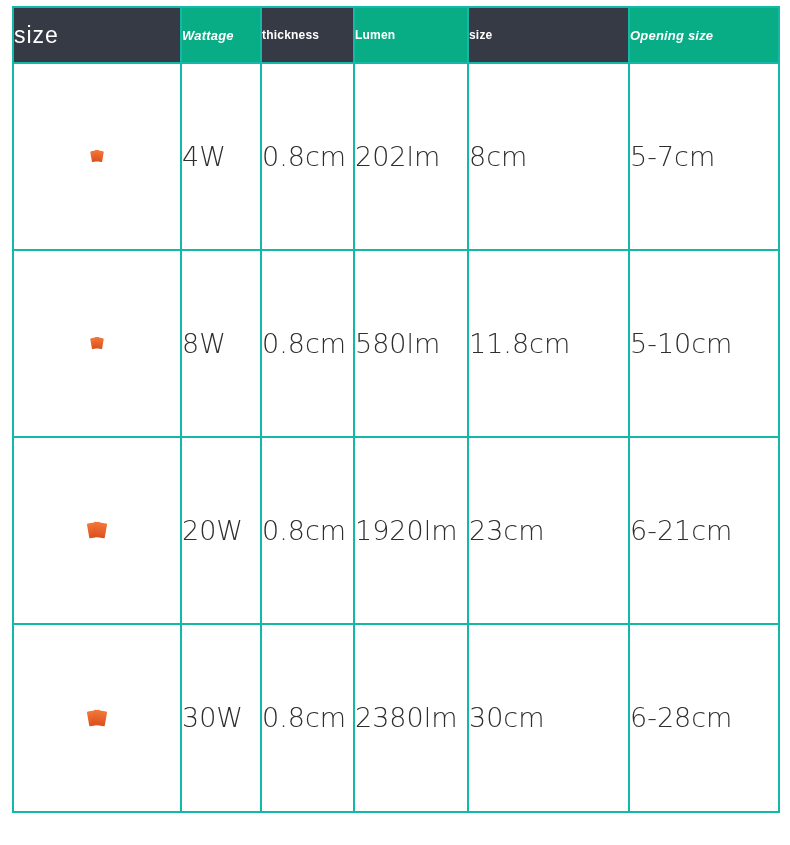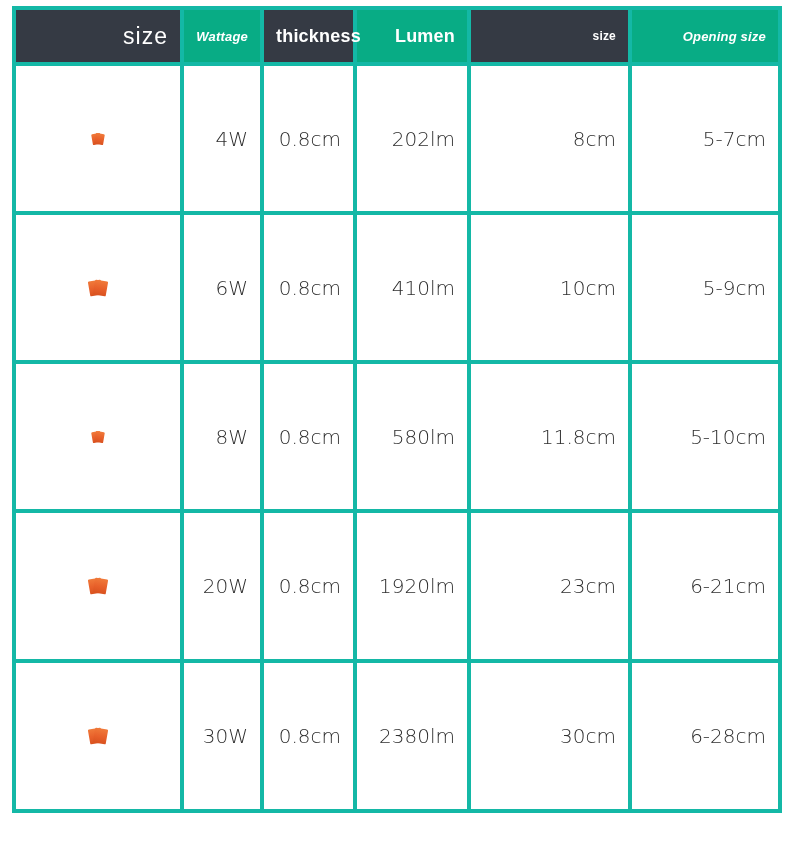--- a/index.html
+++ b/index.html
@@ -17,60 +17,60 @@
     left: 12px;
     top: 6px;
     width: 766px;
     height: 807px;
     border-collapse: collapse;
     table-layout: fixed;
   }
 
   #spec-table td,
   #spec-table th {
-    border: 4px solid #14b8a6;
-    padding: 12px;
+    border: 2px solid #14b8a6;
+    padding: 0;
     vertical-align: middle;
-    text-align: right;
+    text-align: left;
   }
 
   
   thead th {
     height: 56px;
     border: none;
     font-weight: bold;
     color: #ffffff;
     letter-spacing: .2px;
   }
   th.dark  { background: #353a44; }
   th.green { background: #08ac85; }
 
   th.title-cell {
     font-size: 23px;
     font-weight: normal;
     letter-spacing: 1px;
   }
   th.h-small  { font-size: 13px; font-style: italic; }
-  th.h-medium { font-size: 18px; }
+  th.h-medium { font-size: 12px; }
   th.h-tiny   { font-size: 12px; }
 
   
   .col-img  { width: 168px; }
   .col-watt { width: 80px;  }
   .col-thk  { width: 93px;  }
   .col-lum  { width: 114px; }
   .col-size { width: 161px; }
   .col-open { width: 150px; }
 
   
   tbody tr { height: 125px; }
   tbody tr:last-child { height: 126px; }
 
   td.value {
-    font-size: 20px;
+    font-size: 27px;
     font-weight: 300;
     color: #2e2e2e;
     font-family: "DejaVu Sans", sans-serif;
     padding-top: 16px;
   }
 
   td.img-cell { position: relative; padding: 0; overflow: hidden; }
 
   
   .lamp-wrap {
@@ -149,30 +149,20 @@
           <span class="lamp-wrap"><span class="lamp" style="width:108px;height:108px;"><span class="clip left sm"></span><span class="clip right sm"></span></span></span>
         </td>
         <td class="value">4W</td>
         <td class="value">0.8cm</td>
         <td class="value">202lm</td>
         <td class="value">8cm</td>
         <td class="value">5-7cm</td>
       </tr>
       <tr>
         <td class="img-cell">
-          <span class="lamp-wrap"><span class="lamp" style="width:116px;height:116px;"><span class="clip left"></span><span class="clip right"></span></span></span>
-        </td>
-        <td class="value">6W</td>
-        <td class="value">0.8cm</td>
-        <td class="value">410lm</td>
-        <td class="value">10cm</td>
-        <td class="value">5-9cm</td>
-      </tr>
-      <tr>
-        <td class="img-cell">
           <span class="lamp-wrap"><span class="lamp" style="width:104px;height:104px;"><span class="clip left sm"></span><span class="clip right sm"></span></span></span>
         </td>
         <td class="value">8W</td>
         <td class="value">0.8cm</td>
         <td class="value">580lm</td>
         <td class="value">11.8cm</td>
         <td class="value">5-10cm</td>
       </tr>
       <tr>
         <td class="img-cell">

